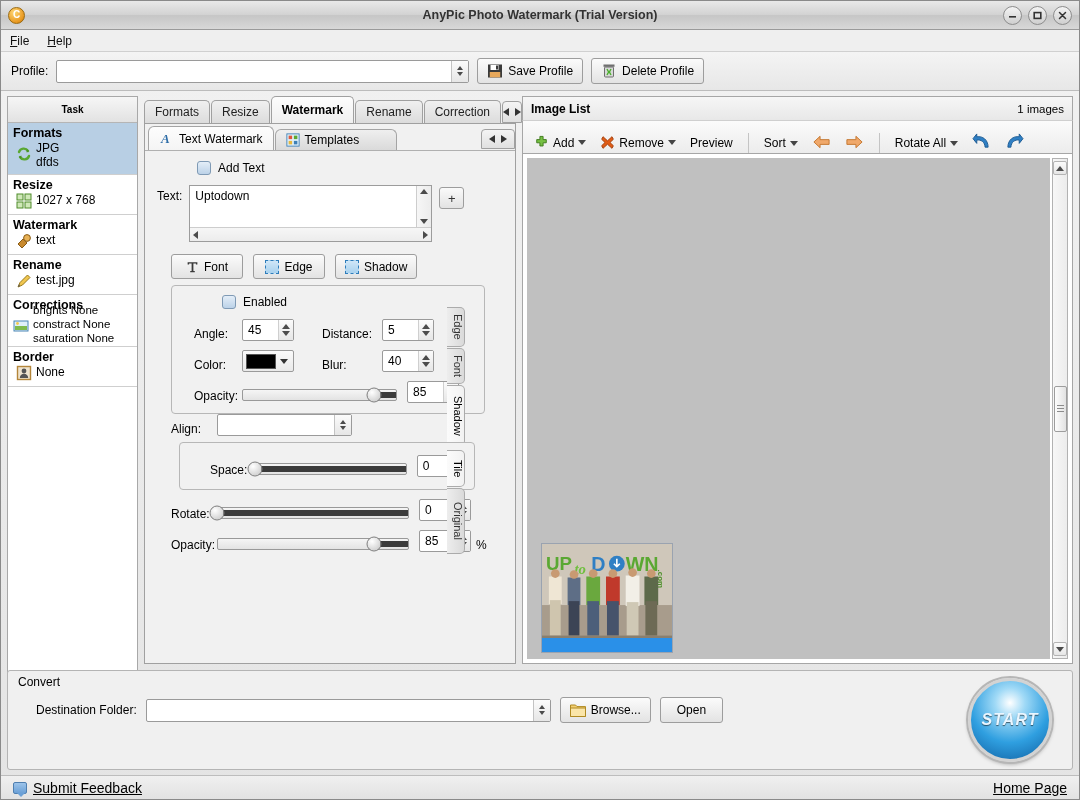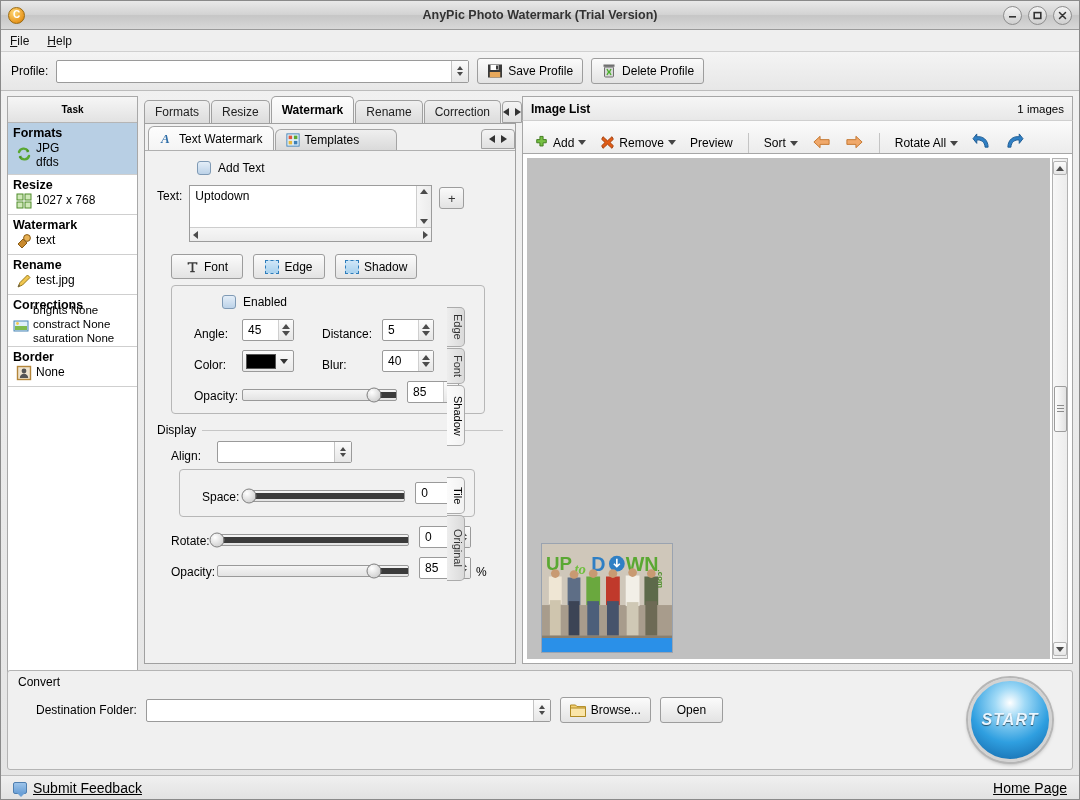--- a/index.html
+++ b/index.html
@@ -699,40 +699,36 @@
               </div>
             </div>
 
             <div class="vtabs" style="right:38px;top:22px">
               <div class="vtab">Edge</div>
               <div class="vtab">Font</div>
               <div class="vtab active" style="padding:10px 0">Shadow</div>
             </div>
           </div>
 
-          <div class="sectitle">
-            <span>Display</span>
-            <span class="rule"></span>
-          </div>
 
           <div class="field-row" style="margin-left:14px;margin-bottom:6px">
             <span class="f-lbl" style="width:46px">Align:</span>
             <div class="combo" style="width:135px;height:22px">
               <div class="field"></div>
               <div class="spin">
                   <i class="up"></i>
                   <i class="dn"></i>
                 </div>
             </div>
           </div>
 
           <div style="position:relative">
             <div class="groupbox" style="width:296px;margin-left:22px;padding:12px 10px">
               <div class="field-row">
-                <span class="f-lbl" style="margin-left:12px;width:50px">Space:</span>
+                <span class="f-lbl" style="margin-left:20px;width:50px">Space:</span>
                 <div class="slider" style="width:168px">
                   <div class="strack">
                       <div class="sfill-r" id="space-fill" style="left: 0%;"></div>
                     </div>
                   <div class="sthumb" id="space-thumb" style="left: 0%;"></div>
                 </div>
                 <div class="numbox" style="margin-left:10px">
                   <div class="nval">0</div>
                   <div class="nspin">
                       <i class="arw up"></i>

